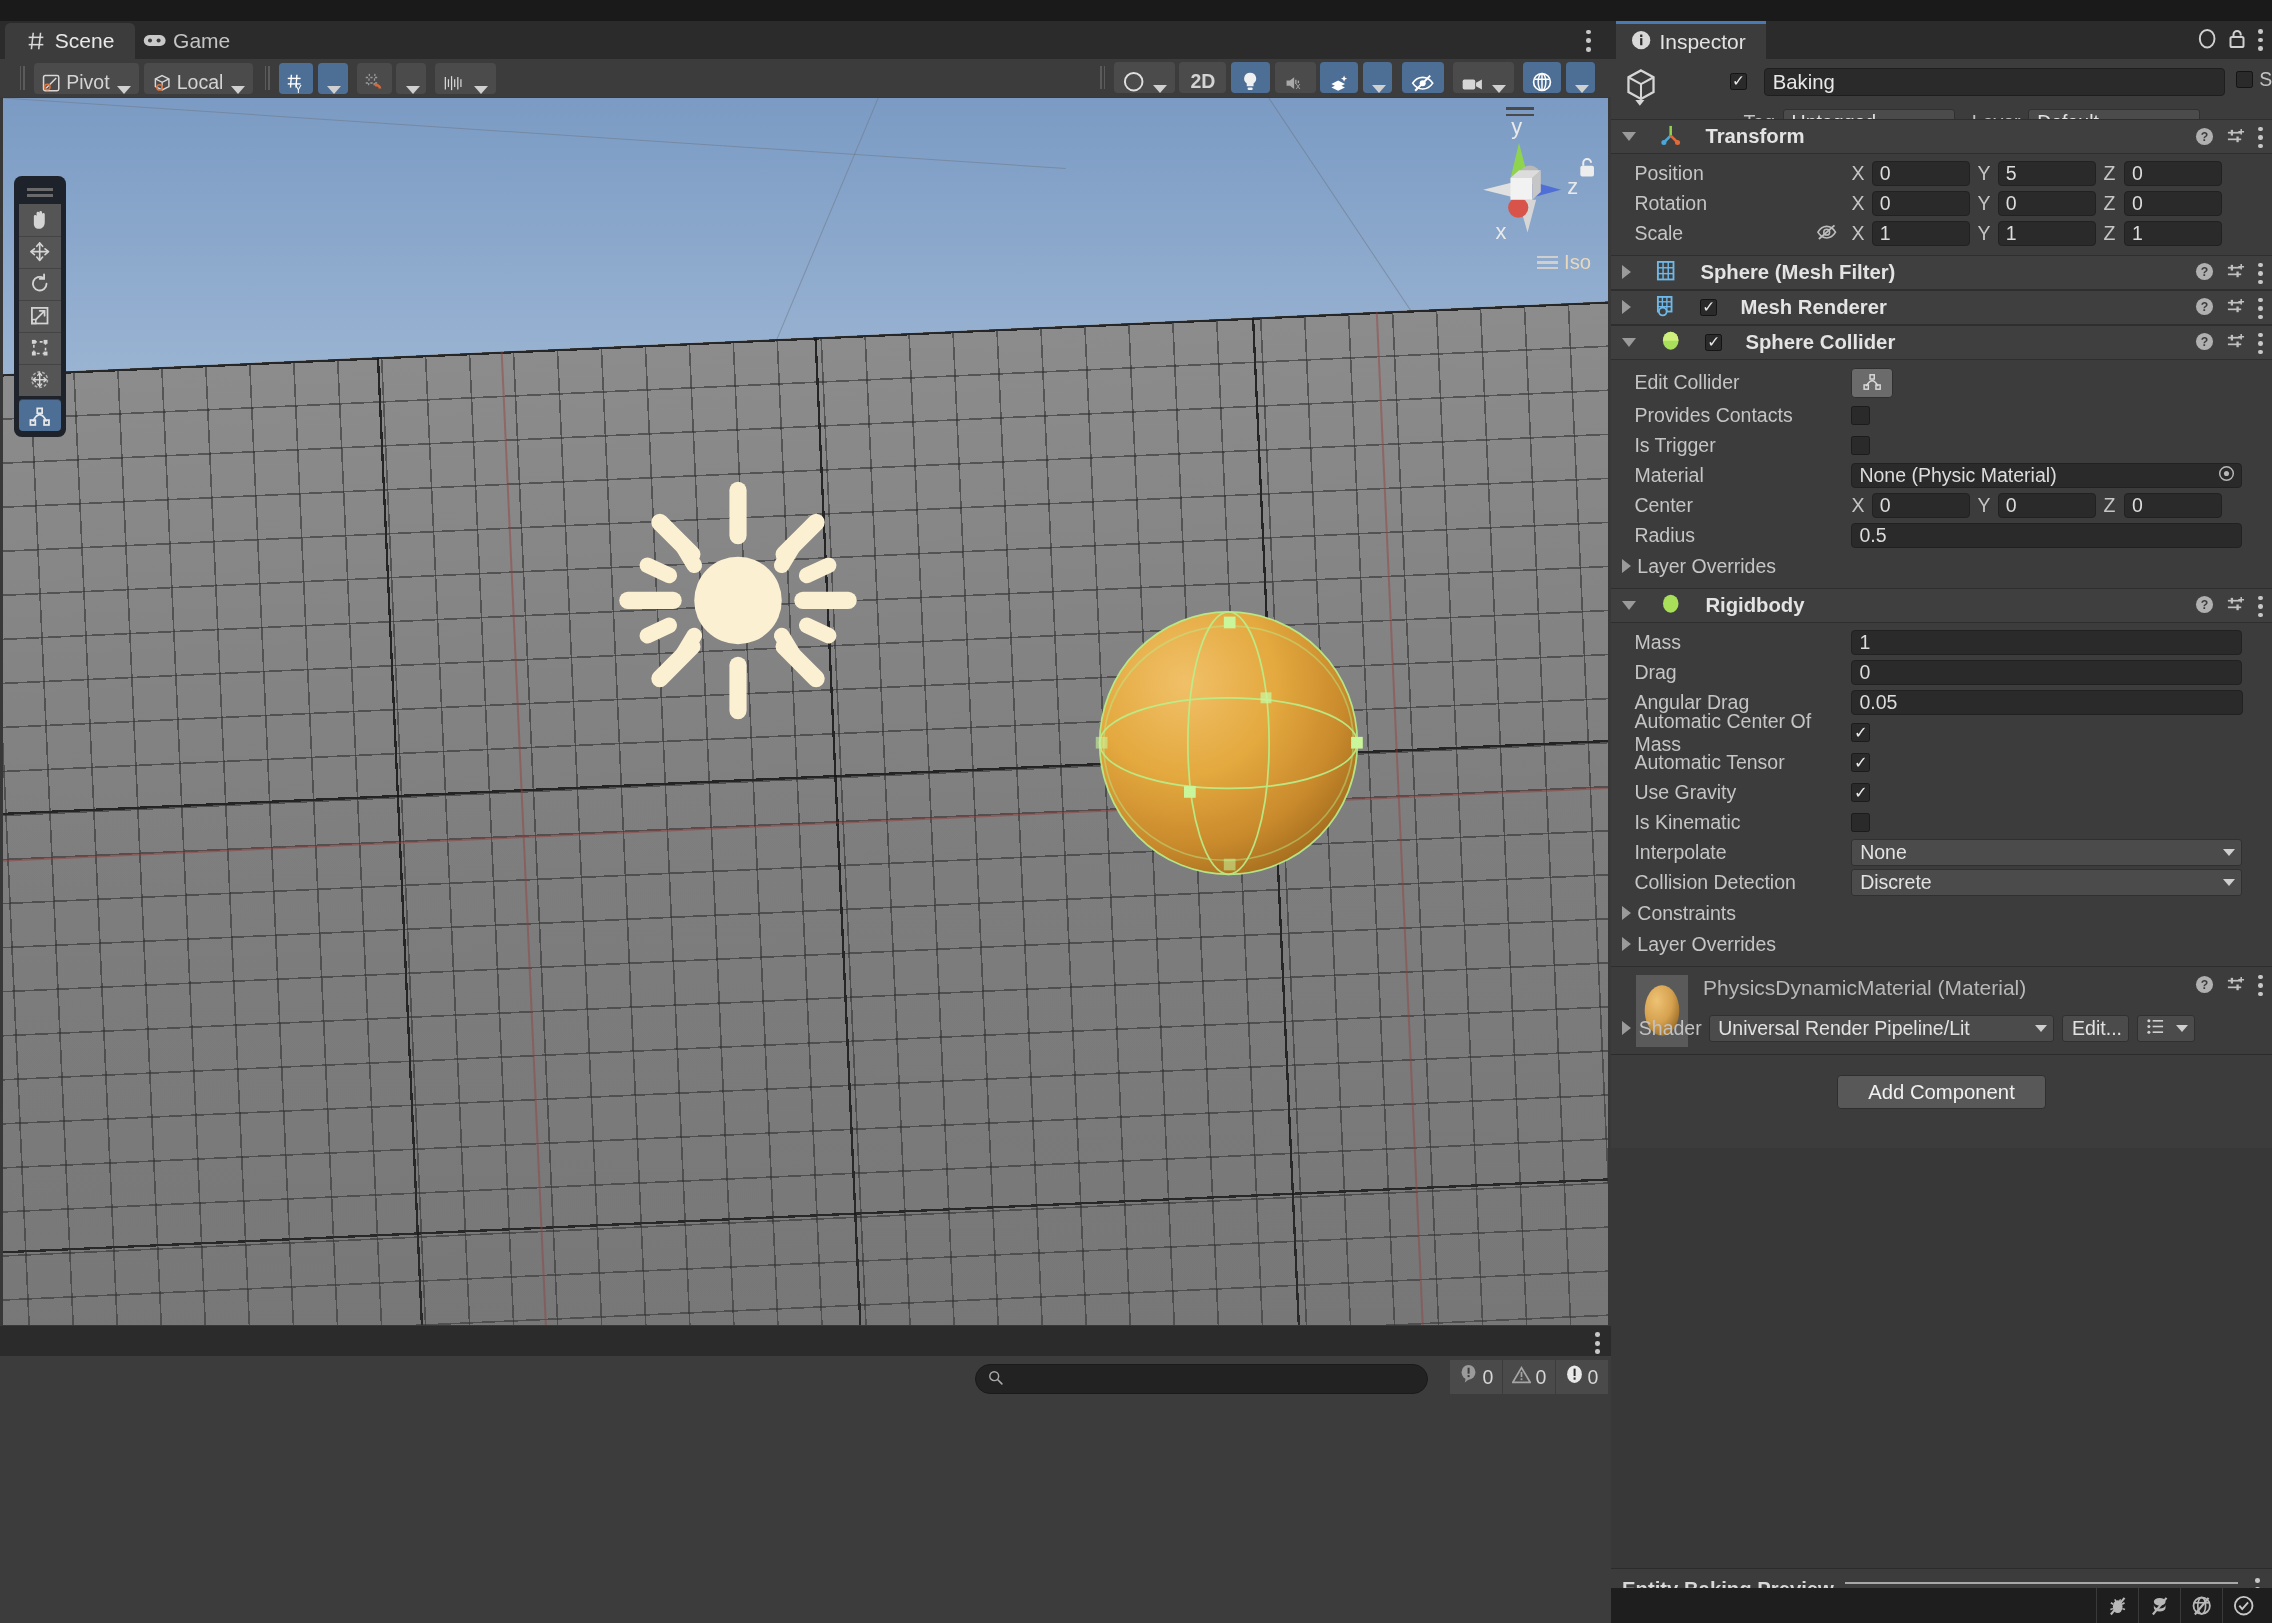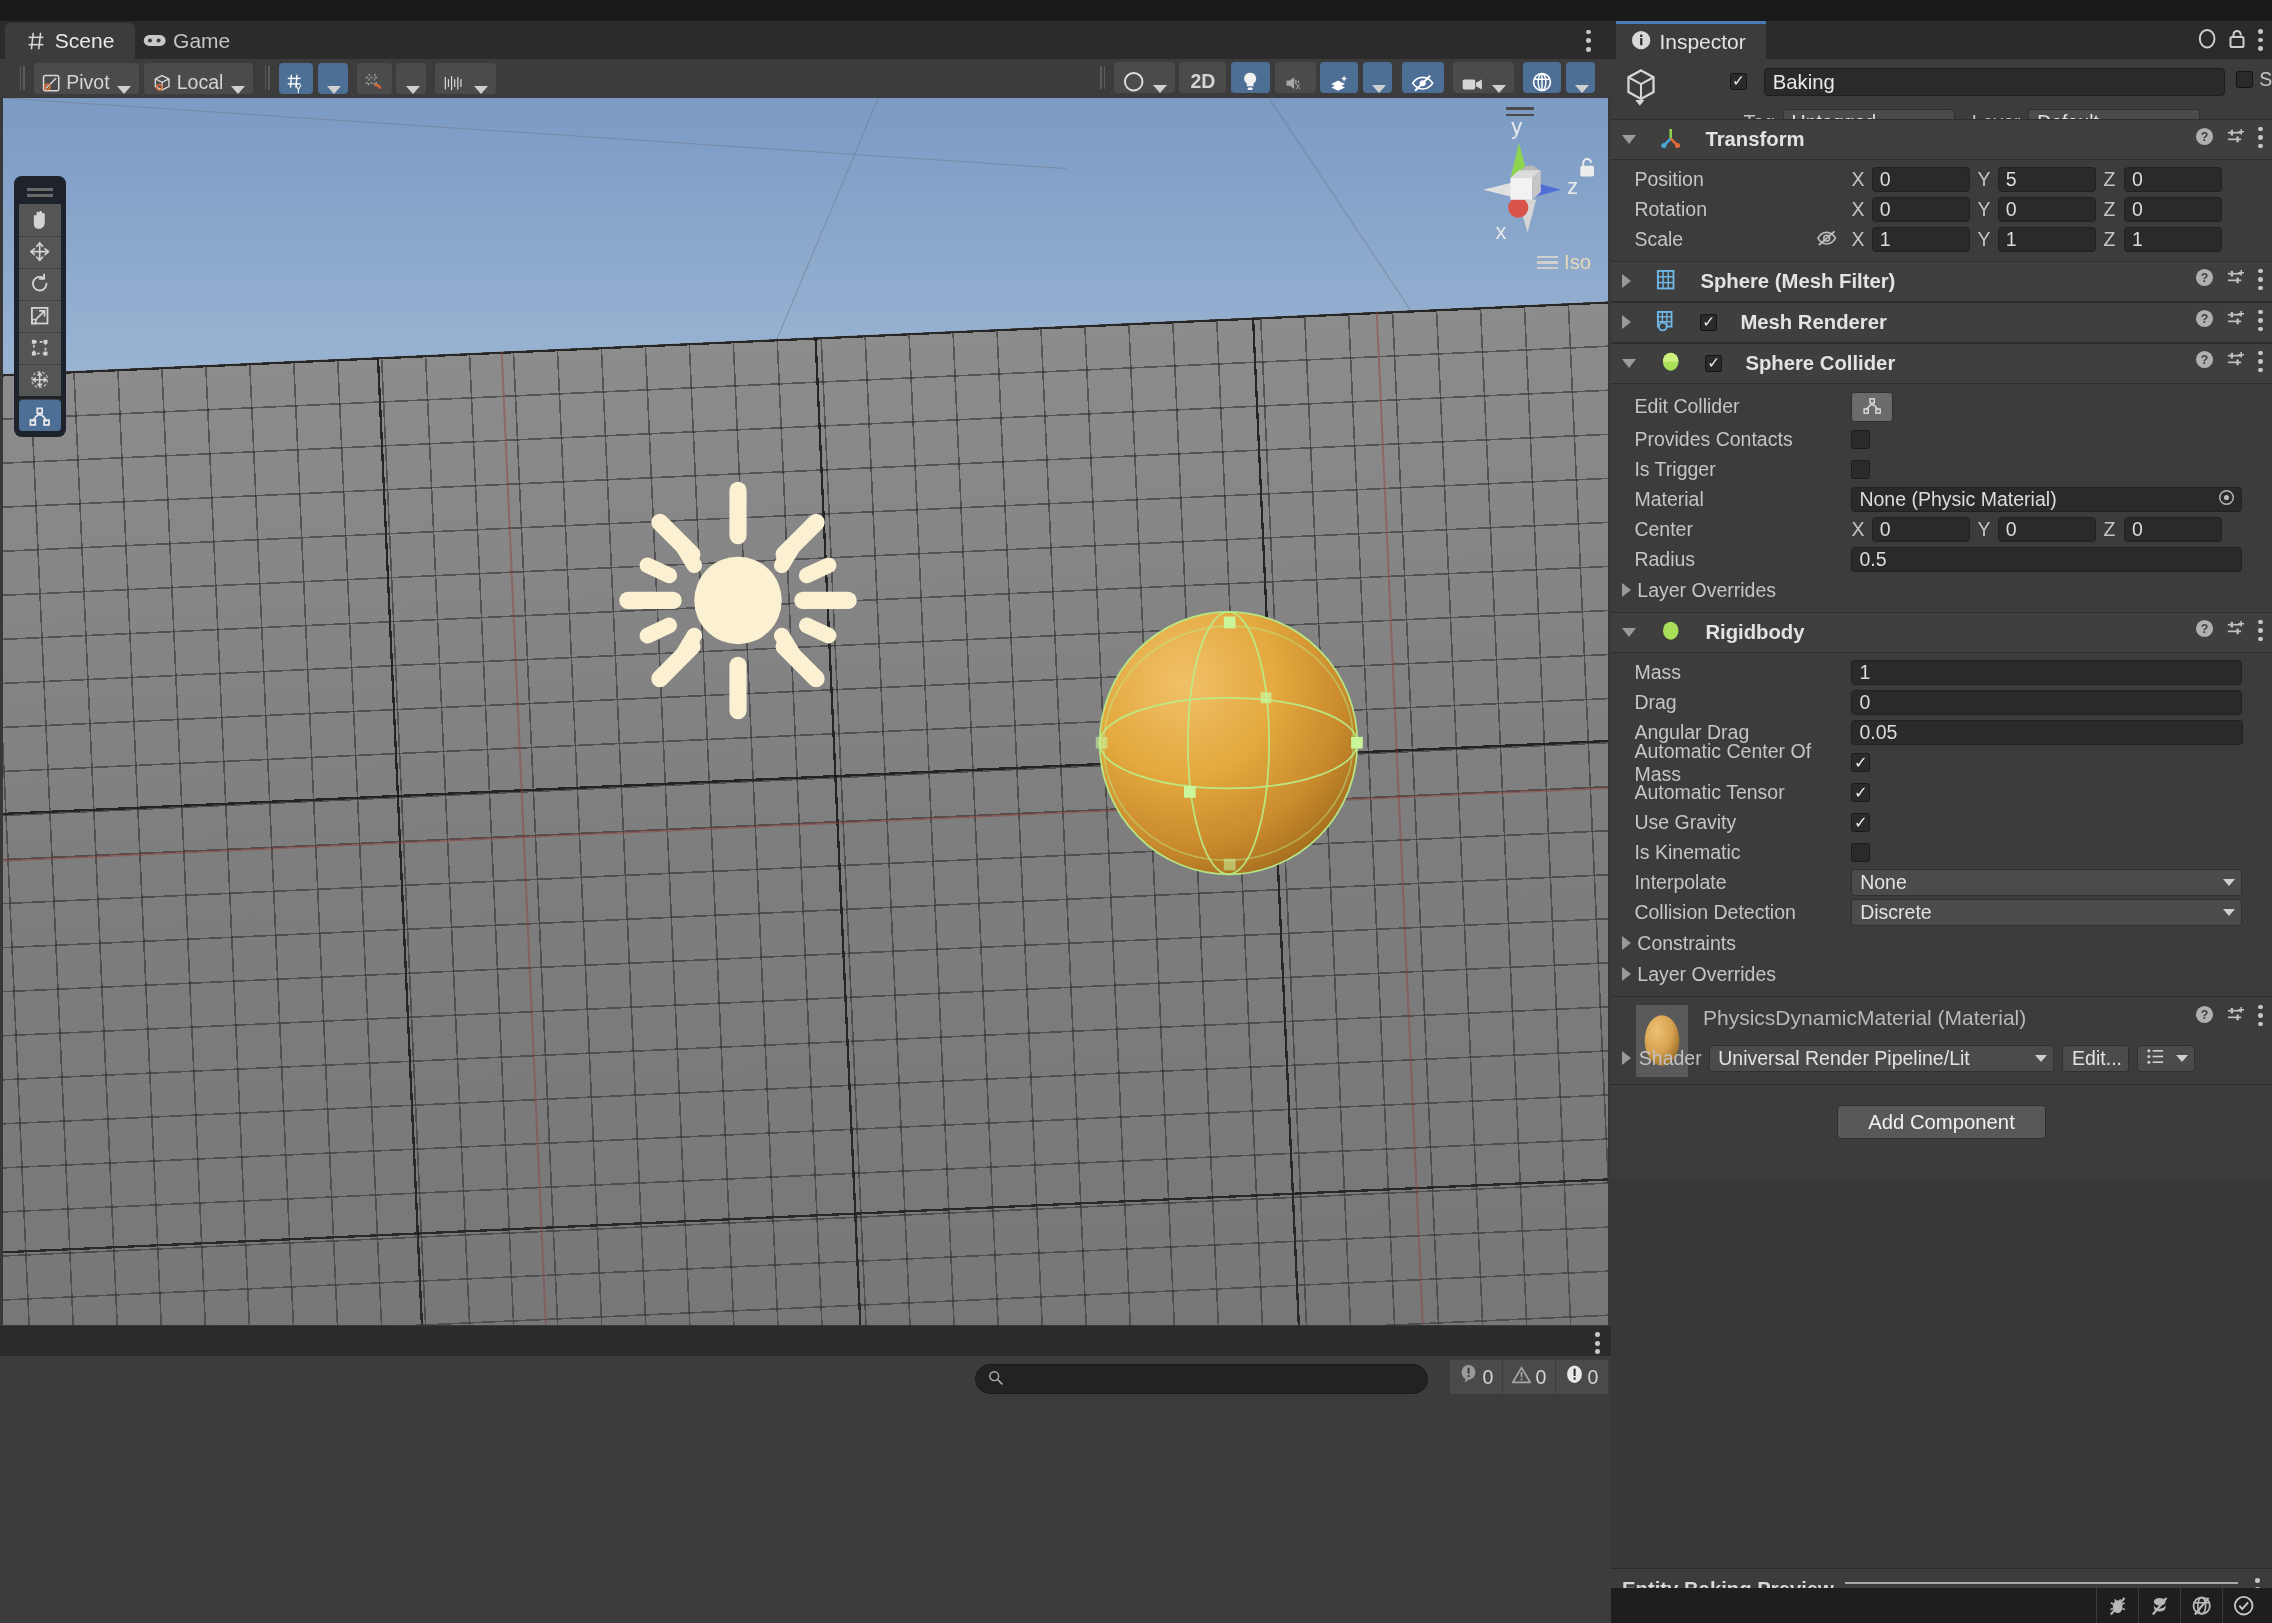--- a/index.html
+++ b/index.html
@@ -115,21 +115,21 @@
   .static-box { position: absolute; left: 625px; top: 9.4px; display: flex; align-items: center; gap: 6.3px; }
   .row-tl { position: absolute; left: 0; top: 48px; width: 661px; height: 31px; display: flex; align-items: center; }
   .lbl { color: #c2c2c2; font-size: 19.5px; }
   .dd { background: #4b4b4b; border: 0.8px solid #303030; border-radius: 3.1px; height: 26.6px;
         display: flex; align-items: center; justify-content: space-between; padding: 0 6.3px 0 7.8px;
         color: #e2e2e2; font-size: 19.5px; }
   .dd .ar { width: 0; height: 0; border-left: 6.3px solid transparent; border-right: 6.3px solid transparent;
             border-top: 7.8px solid #cfcfcf; }
 
   
-  .comp-hd { height: 41px; background: #3f3f3f; border-top: 1.6px solid #2e2e2e; border-bottom: 1.6px solid #2e2e2e;
+  .comp-hd { height: 35px; background: #3f3f3f; border-top: 1.6px solid #2e2e2e; border-bottom: 1.6px solid #2e2e2e;
              display: flex; align-items: center; gap: 23px; padding-left: 11px; position: relative; }
   .comp-hd .title { color: #e3e3e3; font-size: 20.3px; font-weight: bold; }
   .foldr { width: 0; height: 0; border-top: 7px solid transparent; border-bottom: 7px solid transparent;
            border-left: 9.4px solid #9a9a9a; }
   .foldd { width: 0; height: 0; border-left: 7px solid transparent; border-right: 7px solid transparent;
            border-top: 9.4px solid #9a9a9a; }
   .hd-right { position: absolute; right: 9.4px; top: 0; height: 35px; display: flex; align-items: center; gap: 12.5px; }
   .comp-body { background: #3c3c3c; padding: 4.7px 0 6.3px 0; }
   .prow { height: 30px; display: flex; align-items: center; padding-left: 23.4px; }
   .prow .plabel { color: #c5c5c5; font-size: 19.5px; width: 217px; }

